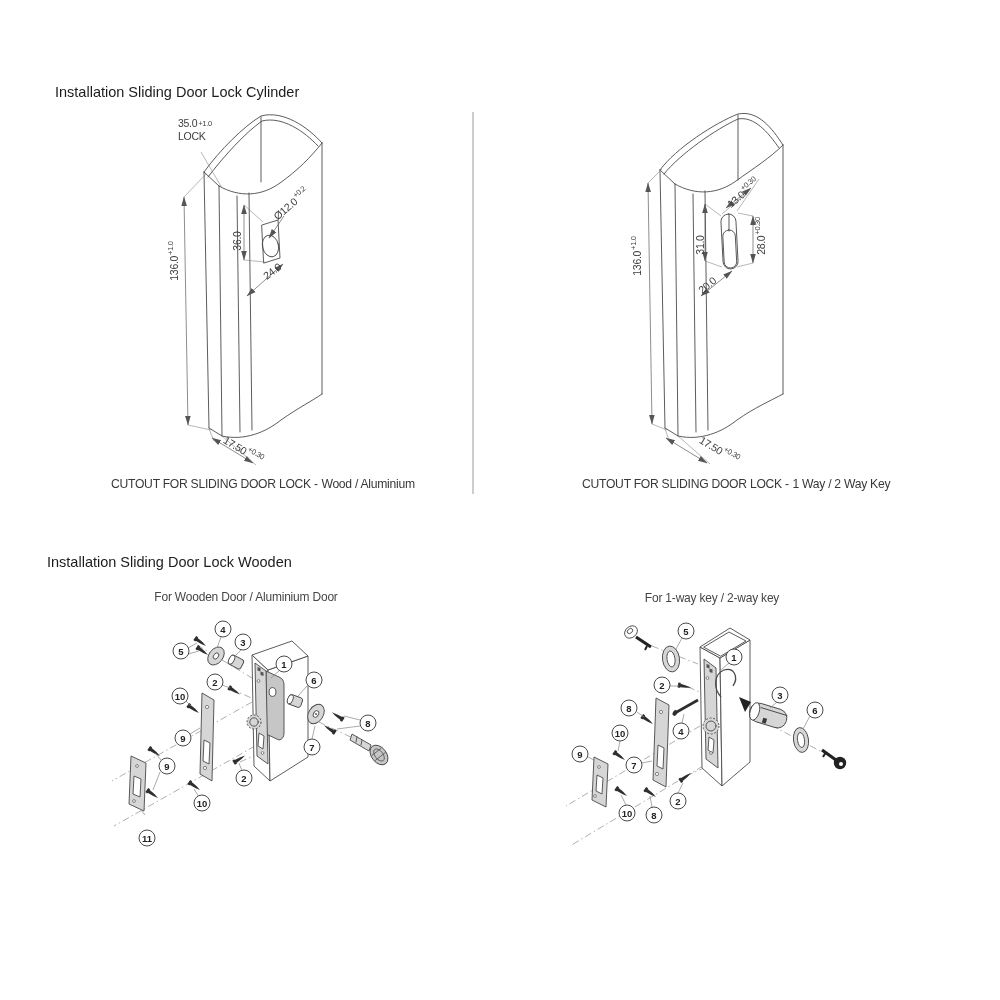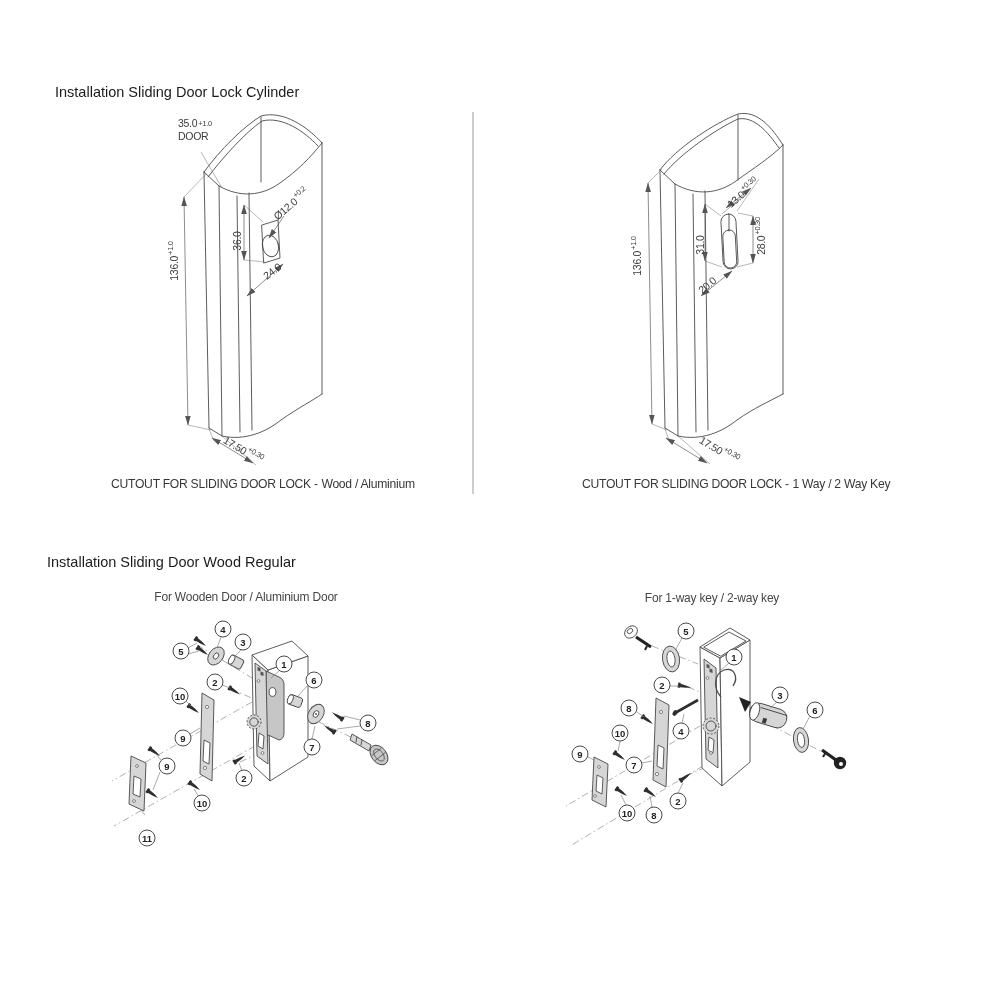--- a/index.html
+++ b/index.html
@@ -311,38 +311,38 @@
       <line class="ldr" x1="588" y1="757" x2="594" y2="760"></line>
       <line class="ldr" x1="642" y1="763" x2="652" y2="761"></line>
       <line class="ldr" x1="678" y1="793" x2="683" y2="783"></line>
       <line class="ldr" x1="626" y1="805" x2="621" y2="795"></line>
       <line class="ldr" x1="652" y1="807" x2="650" y2="796"></line>
     </g>
   </g>
 </svg>
 
 <div class="t title" style="left:55px;top:84px">Installation Sliding Door Lock Cylinder</div>
-<div class="t title" style="left:47px;top:554px">Installation Sliding Door Wood Regular</div>
+<div class="t title" style="left:47px;top:554px">Installation Sliding Door Lock Wooden</div>
 
 <div class="t caption" style="left:96px;top:476px;width:300px">
   <span>CUTOUT FOR SLIDING DOOR LOCK -</span><span class="var">Wood / Aluminium</span>
 </div>
 <div class="t caption" style="left:567px;top:476px;width:300px">
   <span>CUTOUT FOR SLIDING DOOR LOCK -</span><span class="var">1 Way / 2 Way Key</span>
 </div>
 
 <div class="t sub" style="left:121px;top:589px;width:250px">For Wooden Door / Aluminium Door</div>
 <div class="t sub" style="left:587px;top:590px;width:250px">For 1-way key / 2-way key</div>
 
 <div class="dimblock" style="left:178px;top:117px">
   <div class="row">
         <span>35.0</span>
         <span class="tol">+1.0</span>
       </div>
-  <div>DOOR</div>
+  <div>LOCK</div>
 </div>
 <div class="dim" style="left:174px;top:261px;transform:translate(-50%,-50%) rotate(-90deg)">
   <span>136.0</span>
       <span class="tol">+1.0</span>
 </div>
 <div class="dim" style="left:237px;top:241px;transform:translate(-50%,-50%) rotate(-90deg)">
   <span>36.0</span>
 </div>
 <div class="dim" style="left:291px;top:204px;transform:translate(-50%,-50%) rotate(-40deg)">
   <span>Ø12.0</span>

